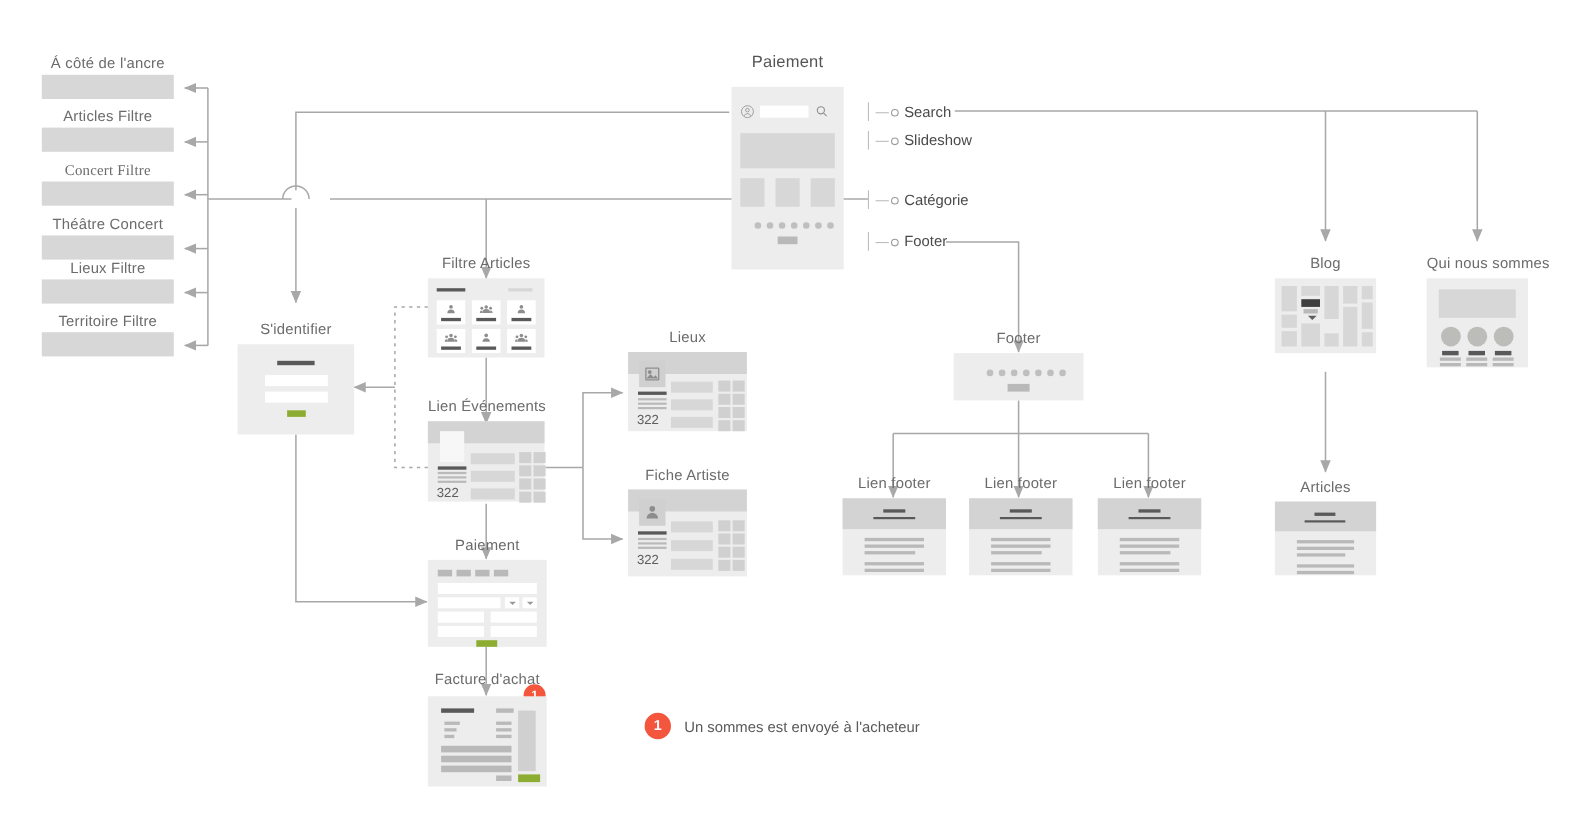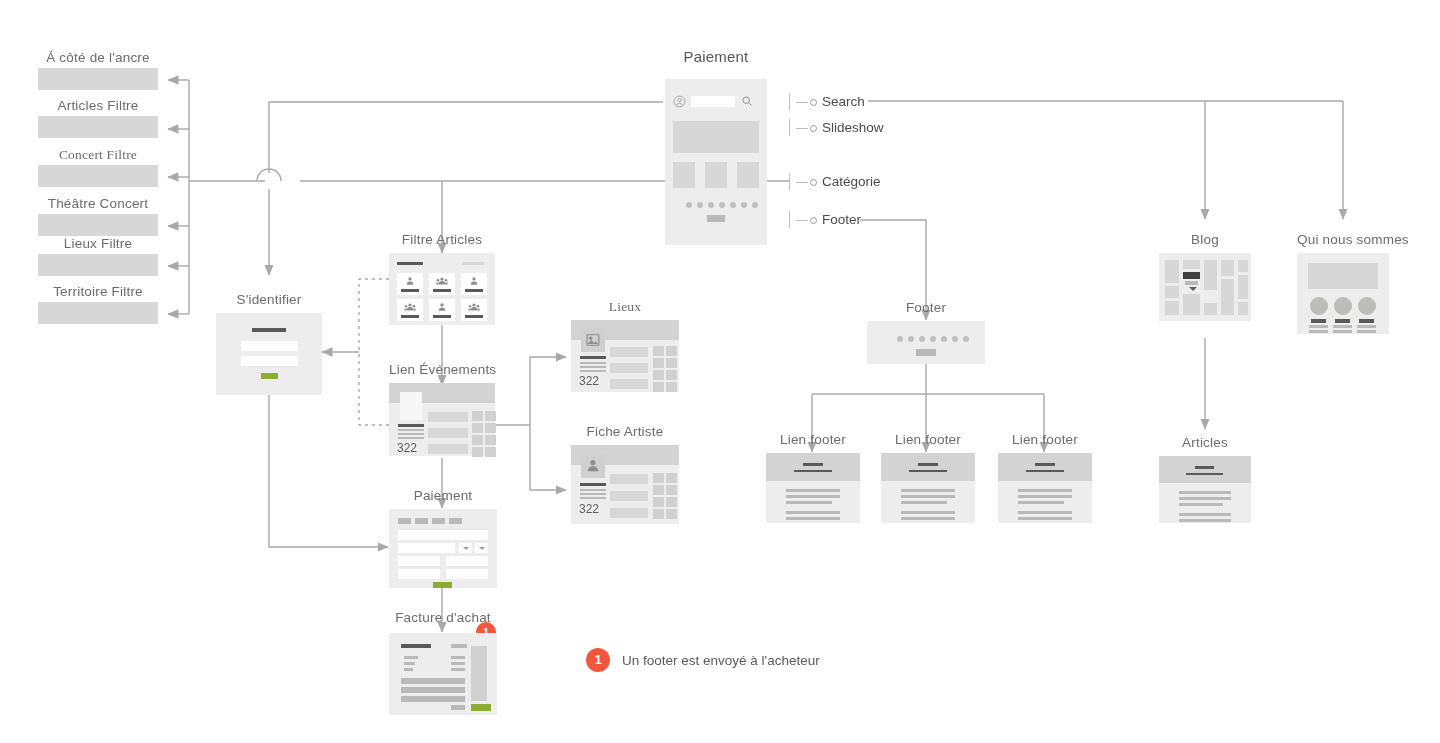--- a/index.html
+++ b/index.html
@@ -331,21 +331,21 @@
           <div class="thumb"></div>
             <div class="thumb"></div>
           <div class="thumb"></div>
             <div class="thumb"></div>
         </div>
       </div>
     </div>
   </div>
 
   <div class="node" style="left:571px;top:299px;width:108px;">
-    <div class="node-label" style="top:0;font-family:Liberation Serif, serif;">Lieux</div>
+    <div class="node-label" style="top:0;">Lieux</div>
     <div class="wf" style="left:0;top:21px;width:108px;height:72px;">
       <div class="hdr" style="position:absolute;left:0;top:0;width:108px;height:20px;"></div>
       <div style="position:absolute;left:10px;top:8px;width:24px;height:24px;background:#d0d0d0;">
         <span style="position:absolute;left:5px;top:5px;">
           <svg width="14" height="14" viewBox="0 0 24 24" fill="none" stroke="#8d8d8d" stroke-width="2">
             <rect x="2" y="3" width="20" height="18" rx="1"></rect>
               <circle cx="8" cy="9" r="2" fill="#8d8d8d"></circle>
             <path d="M3 19 L9 12 L14 17 L17 14 L21 19 z" fill="#8d8d8d" stroke="none"></path>
           </svg>
         </span>
@@ -574,16 +574,16 @@
 
       <div style="position:absolute;left:61px;top:44px;width:18px;height:18px;border-radius:50%;background:#bcbcb8;"></div>
       <div class="dark" style="position:absolute;left:62px;top:66px;width:15px;height:4px;"></div>
       <div class="mid" style="position:absolute;left:60px;top:72px;width:19px;height:3px;"></div>
       <div class="mid" style="position:absolute;left:60px;top:77px;width:19px;height:3px;"></div>
     </div>
   </div>
 
   <div class="legend" style="left:586px;top:648px;">
     <div class="badge">1</div>
-    <div class="legend-text">Un footer est envoyé à l'acheteur</div>
+    <div class="legend-text">Un sommes est envoyé à l'acheteur</div>
   </div>
 
 </div>
 
 </body></html>

